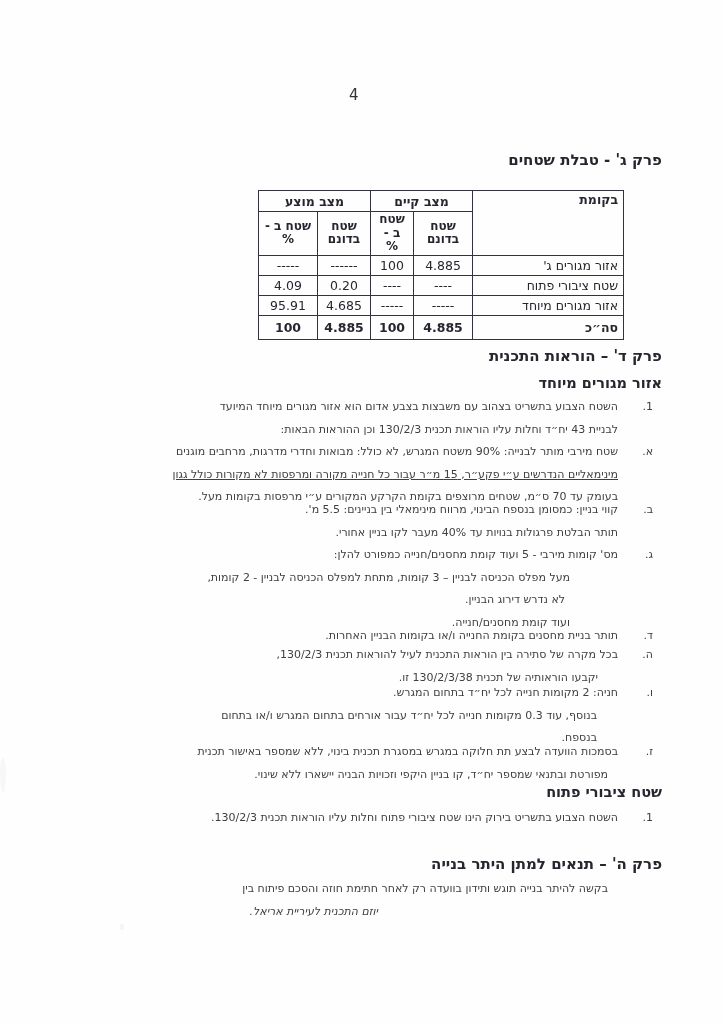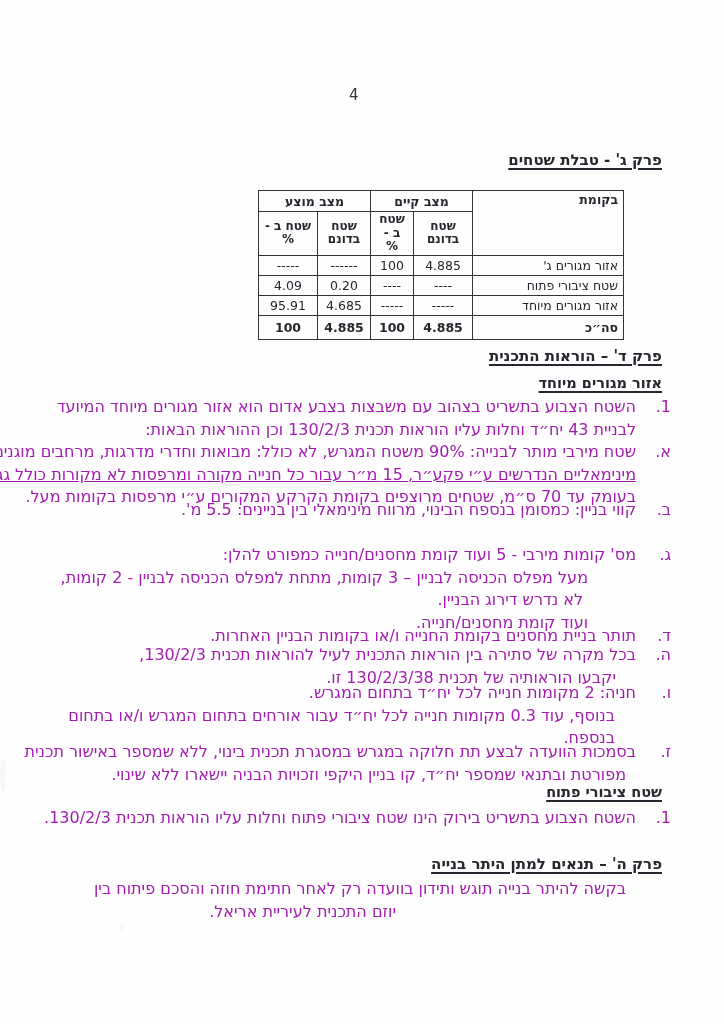--- a/index.html
+++ b/index.html
@@ -6,21 +6,21 @@
   .page {
     position:relative; width:724px; height:1024px; margin:0 auto;
     background:#fefefe; overflow:hidden;
     font-family:"DejaVu Sans", sans-serif; color:#26262f;
   }
   .pagenum { position:absolute; top:86px; left:349px; font-size:15px; color:#33333c; }
 
   .heading {
     position:absolute; right:62px; direction:rtl; text-align:right;
     font-size:15px; font-weight:700; white-space:nowrap;
-    text-decoration:underline; text-underline-offset:3px; text-decoration-thickness:1.5px;
+    text-underline-offset:3px; text-decoration-thickness:1.5px;
   }
   .heading.sub { font-size:14.5px; }
 
   
   .areas-table {
     position:absolute; top:190px; left:258px; width:366px;
     border-collapse:collapse; direction:rtl; font-size:12.5px; color:#26262f;
     table-layout:fixed;
   }
   .areas-table td, .areas-table th {
@@ -32,23 +32,23 @@
   .th-state { text-align:center; height:18px; }
   .th-sub { text-align:center; font-size:12px; line-height:13.5px; height:30px; vertical-align:middle; padding:2px 2px; }
   .cell-area { text-align:right; }
   .cell-num { text-align:center; direction:ltr; }
   .row-data  { height:20px; }
   .row-total { height:24px; }
   .row-total td { font-weight:700; }
 
   
   .item {
-    position:absolute; left:57px; right:53px;
+    position:absolute; left:57px; right:71px;
     direction:rtl; text-align:right;
-    font-size:16px; line-height:22.5px; color:#a21caf;
+    font-size:11px; line-height:22.5px; color:#404040;
   }
   .item .ln { white-space:nowrap; }
   .marker { display:inline-block; width:35px; }
 
   .artifact { position:absolute; background:#9aa3a3; border-radius:50%; }
 </style>
 </head>
 <body>
 
 <div class="page">
@@ -117,20 +117,21 @@
   </div>
 
   <div class="item" style="top:441px;">
     <div class="ln"><span class="marker">א.</span><span>שטח מירבי מותר לבנייה: 90% משטח המגרש, לא כולל: מבואות וחדרי מדרגות, מרחבים מוגנים</span></div>
     <div class="ln" style="padding-right:35px;text-decoration:underline;">מינימאליים הנדרשים ע״י פקע״ר, 15 מ״ר עבור כל חנייה מקורה ומרפסות לא מקורות כולל גגון</div>
     <div class="ln" style="padding-right:35px;">בעומק עד 70 ס״מ, שטחים מרוצפים בקומת הקרקע המקורים ע״י מרפסות בקומות מעל.</div>
   </div>
 
   <div class="item" style="top:499px;">
     <div class="ln"><span class="marker">ב.</span><span>קווי בניין: כמסומן בנספח הבינוי, מרווח מינימאלי בין בניינים: 5.5 מ'.</span></div>
+    <div class="ln" style="padding-right:35px;">תותר הבלטת פרגולות בנויות עד 40% מעבר לקו בניין אחורי.</div>
   </div>
 
   <div class="item" style="top:544px;">
     <div class="ln"><span class="marker">ג.</span><span>מס' קומות מירבי - 5 ועוד קומת מחסנים/חנייה כמפורט להלן:</span></div>
     <div class="ln" style="padding-right:83px;">מעל מפלס הכניסה לבניין – 3 קומות, מתחת למפלס הכניסה לבניין - 2 קומות,</div>
     <div class="ln" style="padding-right:88px;">לא נדרש דירוג הבניין.</div>
     <div class="ln" style="padding-right:83px;">ועוד קומת מחסנים/חנייה.</div>
   </div>
 
   <div class="item" style="top:625px;">
@@ -156,19 +157,19 @@
   <div class="heading sub" style="top:784px;">שטח ציבורי פתוח</div>
 
   <div class="item" style="top:807px;">
     <div class="ln"><span class="marker">1.</span><span>השטח הצבוע בתשריט בירוק הינו שטח ציבורי פתוח וחלות עליו הוראות תכנית 130/2/3.</span></div>
   </div>
 
   <div class="heading" style="top:855px;">פרק ה' – תנאים למתן היתר בנייה</div>
 
   <div class="item" style="top:878px;">
     <div class="ln" style="padding-right:45px;">בקשה להיתר בנייה תוגש ותידון בוועדה רק לאחר חתימת חוזה והסכם פיתוח בין</div>
-    <div class="ln" style="padding-right:275px;">יוזם התכנית לעיריית אריאל.</div>
+    <div class="ln" style="padding-right:275px;font-style:italic;">יוזם התכנית לעיריית אריאל.</div>
   </div>
 
   <div class="artifact" style="top:758px; left:0px; width:6px; height:34px; opacity:0.08;"></div>
   <div class="artifact" style="top:924px; left:120px; width:4px; height:6px; opacity:0.10;"></div>
 
 </div>
 
 </body></html>

